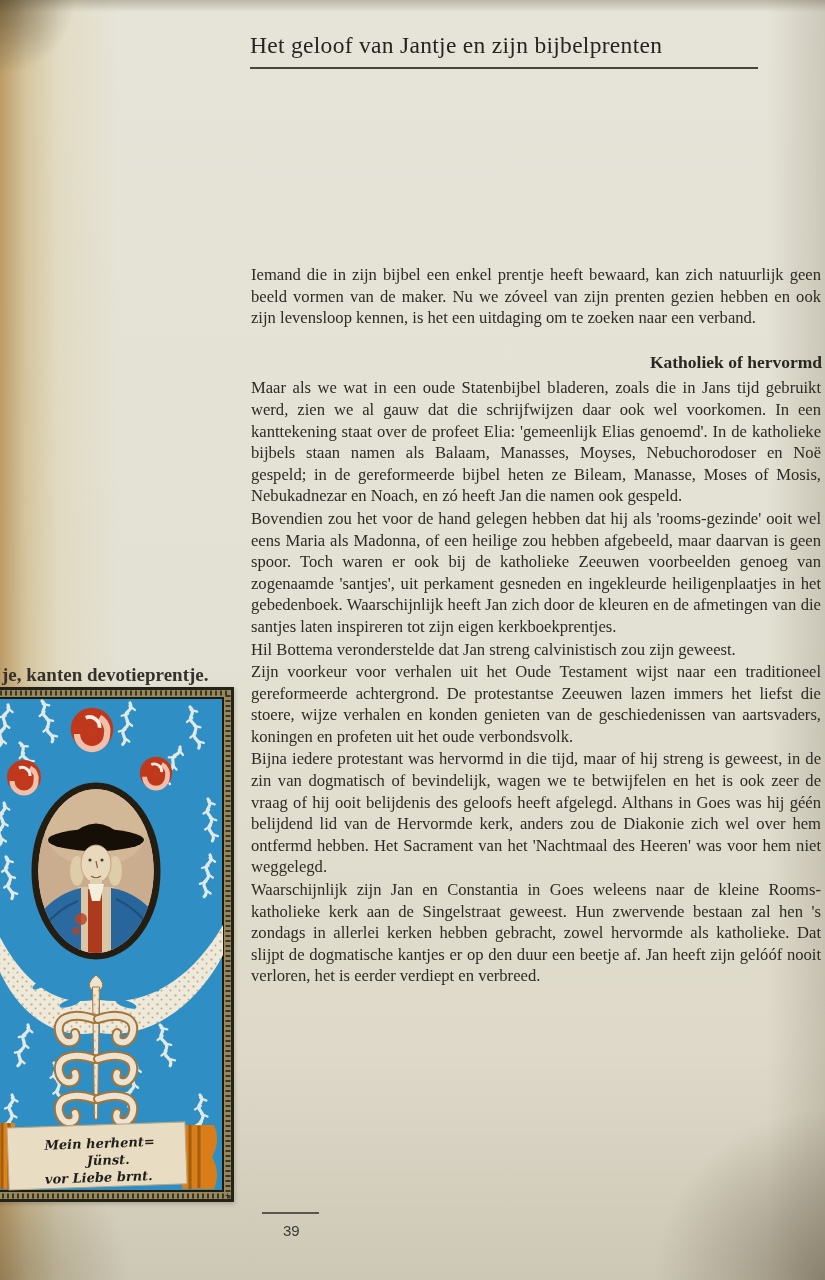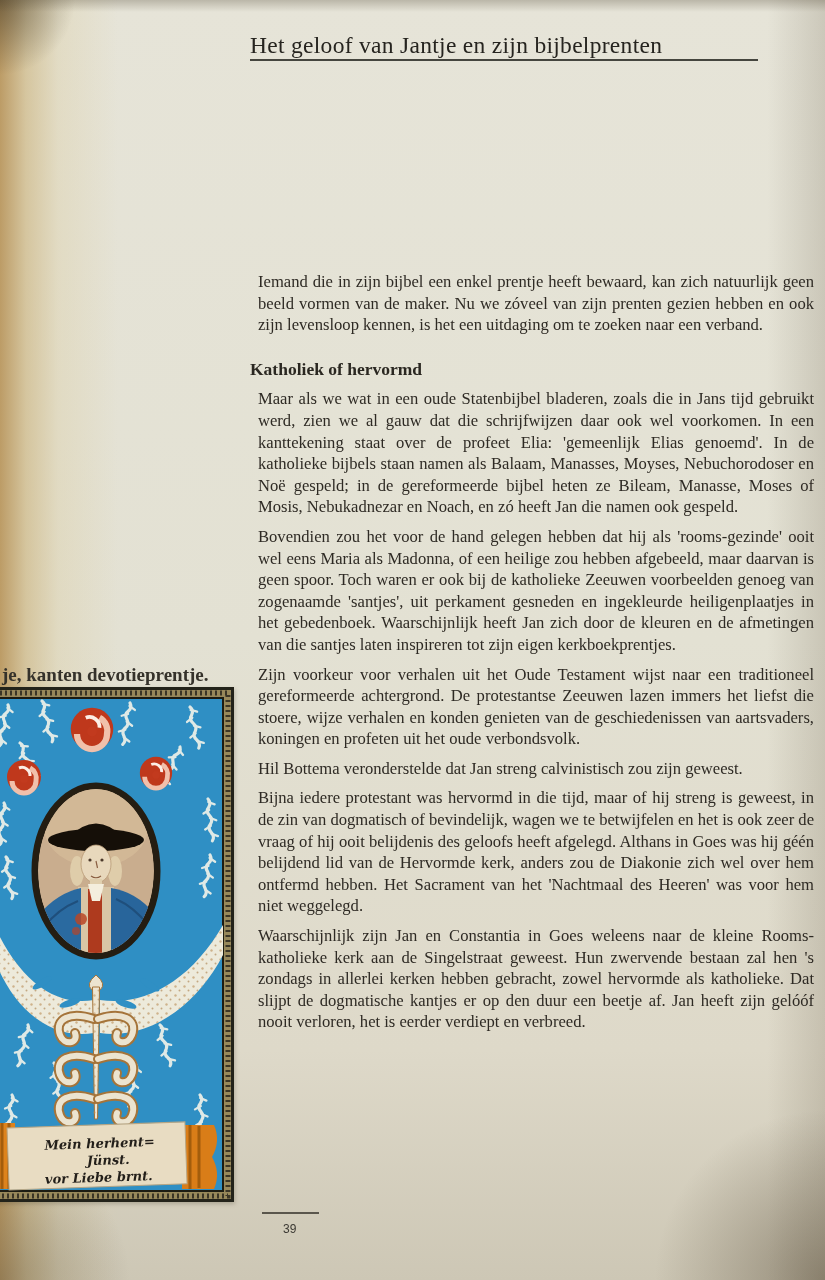--- a/index.html
+++ b/index.html
@@ -10,47 +10,47 @@
       linear-gradient(180deg, rgba(75,65,45,.28) 0, rgba(75,65,45,0) 12px),
       radial-gradient(circle at 0 0, rgba(60,50,32,.55), rgba(60,50,32,0) 75px),
       radial-gradient(circle at 100% 100%, rgba(90,78,58,.5), rgba(90,78,58,0) 170px),
       radial-gradient(circle at 0 100%, rgba(90,78,58,.4), rgba(90,78,58,0) 130px),
       linear-gradient(90deg, rgba(186,152,96,.95) 0, rgba(203,178,122,.6) 26px, rgba(219,204,160,.35) 58px, rgba(226,222,205,0) 118px),
       linear-gradient(90deg, rgba(0,0,0,0) 93%, rgba(110,100,80,.22) 100%),
       linear-gradient(180deg, #e6e4d8 0%, #e3e1d3 50%, #ded9c9 82%, #cdc7b5 100%);
   }
   .title-block {
     position:absolute; left:250px; top:32px; width:508px;
-    border-bottom:2px solid #45453e; 
+    border-bottom:2px solid #45453e; padding-bottom:8px;
   }
   .title-block h1 {
     margin:0; font-weight:400; font-size:23.5px; line-height:1.15;
     color:#26241f; letter-spacing:.3px; font-family:"Liberation Serif", serif;
   }
   .text-col {
     position:absolute; left:250px; top:263px; width:572px;
     font-size:16.6px; line-height:21.6px; color:#2e2a24; text-align:justify;
   }
-  .text-col p { margin:8px;font-family:Liberation Serif, serif; }
+  .text-col p { margin:1px;font-family:Liberation Serif, serif; }
   .p-intro { margin-bottom:23px !important; }
   .p-final { margin-top:14px !important; }
   .section-heading {
     margin:0 0 4px 0; font-size:17.5px; font-weight:bold; color:#2a2721;
-    font-family:"Liberation Serif", serif; text-align:left;
+    font-family:"Liberation Serif", serif; text-align:right;
   }
   .figure-caption {
     position:absolute; left:2px; top:664px;
     font-weight:bold; font-size:19px; color:#35322b;
   }
   .print-figure {
     position:absolute; left:-16px; top:687px; margin:0; width:250px; height:515px;
     filter:drop-shadow(1px 2px 2px rgba(60,50,30,.25));
   }
   .footnote-rule { position:absolute; left:262px; top:1212px; width:57px; border-top:2px solid #5a564c; }
-  .page-number { position:absolute; left:283px; top:1222px; font-family:"Liberation Sans", sans-serif; font-size:12px; color:#3c3a34; }
+  .page-number { position:absolute; left:283px; top:1222px; font-family:"Liberation Sans", sans-serif; font-size:15px; color:#3c3a34; }
   .inscription-text { font-family:"DejaVu Serif", serif; font-style:italic; font-weight:bold; }
 </style>
 </head>
 <body>
 
 <div class="photo">
 
   <div class="title-block">
     <h1>Het geloof van Jantje en zijn bijbelprenten</h1>
   </div>
@@ -190,22 +190,22 @@
         </g>
       </g>
     </svg>
   </figure>
 
   <div class="text-col">
     <p class="p-intro">Iemand die in zijn bijbel een enkel prentje heeft bewaard, kan zich natuurlijk geen beeld vormen van de maker. Nu we zóveel van zijn prenten gezien hebben en ook zijn levensloop kennen, is het een uitdaging om te zoeken naar een verband.</p>
     <h2 class="section-heading">Katholiek of hervormd</h2>
     <p>Maar als we wat in een oude Statenbijbel bladeren, zoals die in Jans tijd gebruikt werd, zien we al gauw dat die schrijfwijzen daar ook wel voorkomen. In een kanttekening staat over de profeet Elia: 'gemeenlijk Elias genoemd'. In de katholieke bijbels staan namen als Balaam, Manasses, Moyses, Nebuchorodoser en Noë gespeld; in de gereformeerde bijbel heten ze Bileam, Manasse, Moses of Mosis, Nebukadnezar en Noach, en zó heeft Jan die namen ook gespeld.</p>
     <p>Bovendien zou het voor de hand gelegen hebben dat hij als 'rooms-gezinde' ooit wel eens Maria als Madonna, of een heilige zou hebben afgebeeld, maar daarvan is geen spoor. Toch waren er ook bij de katholieke Zeeuwen voorbeelden genoeg van zogenaamde 'santjes', uit perkament gesneden en ingekleurde heiligenplaatjes in het gebedenboek. Waarschijnlijk heeft Jan zich door de kleuren en de afmetingen van die santjes laten inspireren tot zijn eigen kerkboekprentjes.</p>
+    <p>Hil Bottema veronderstelde dat Jan streng calvinistisch zou zijn geweest.</p>
     <p>Zijn voorkeur voor verhalen uit het Oude Testament wijst naar een traditioneel gereformeerde achtergrond. De protestantse Zeeuwen lazen immers het liefst die stoere, wijze verhalen en konden genieten van de geschiedenissen van aartsvaders, koningen en profeten uit het oude verbondsvolk.</p>
-    <p>Hil Bottema veronderstelde dat Jan streng calvinistisch zou zijn geweest.</p>
     <p>Bijna iedere protestant was hervormd in die tijd, maar of hij streng is geweest, in de zin van dogmatisch of bevindelijk, wagen we te betwijfelen en het is ook zeer de vraag of hij ooit belijdenis des geloofs heeft afgelegd. Althans in Goes was hij géén belijdend lid van de Hervormde kerk, anders zou de Diakonie zich wel over hem ontfermd hebben. Het Sacrament van het 'Nachtmaal des Heeren' was voor hem niet weggelegd.</p>
     <p>Waarschijnlijk zijn Jan en Constantia in Goes weleens naar de kleine Rooms-katholieke kerk aan de Singelstraat geweest. Hun zwervende bestaan zal hen 's zondags in allerlei kerken hebben gebracht, zowel hervormde als katholieke. Dat slijpt de dogmatische kantjes er op den duur een beetje af. Jan heeft zijn gelóóf nooit verloren, het is eerder verdiept en verbreed.</p>
   </div>
 
   <div class="footnote-rule"></div>
   <div class="page-number">39</div>
 
 </div>
 
 </body></html>

